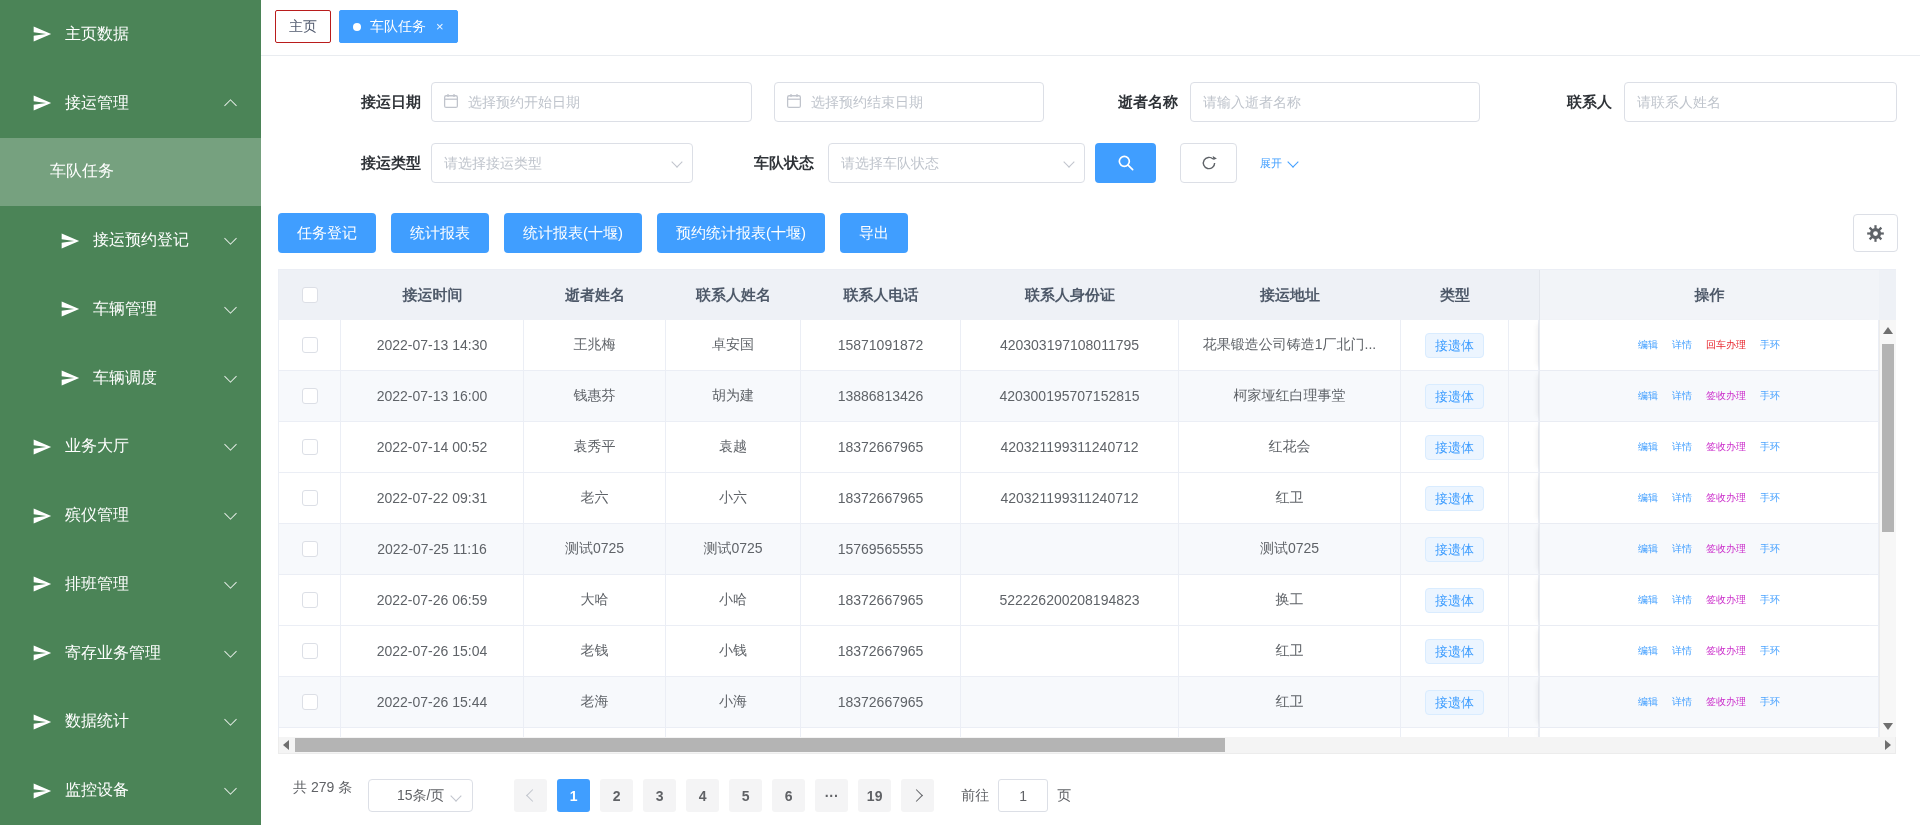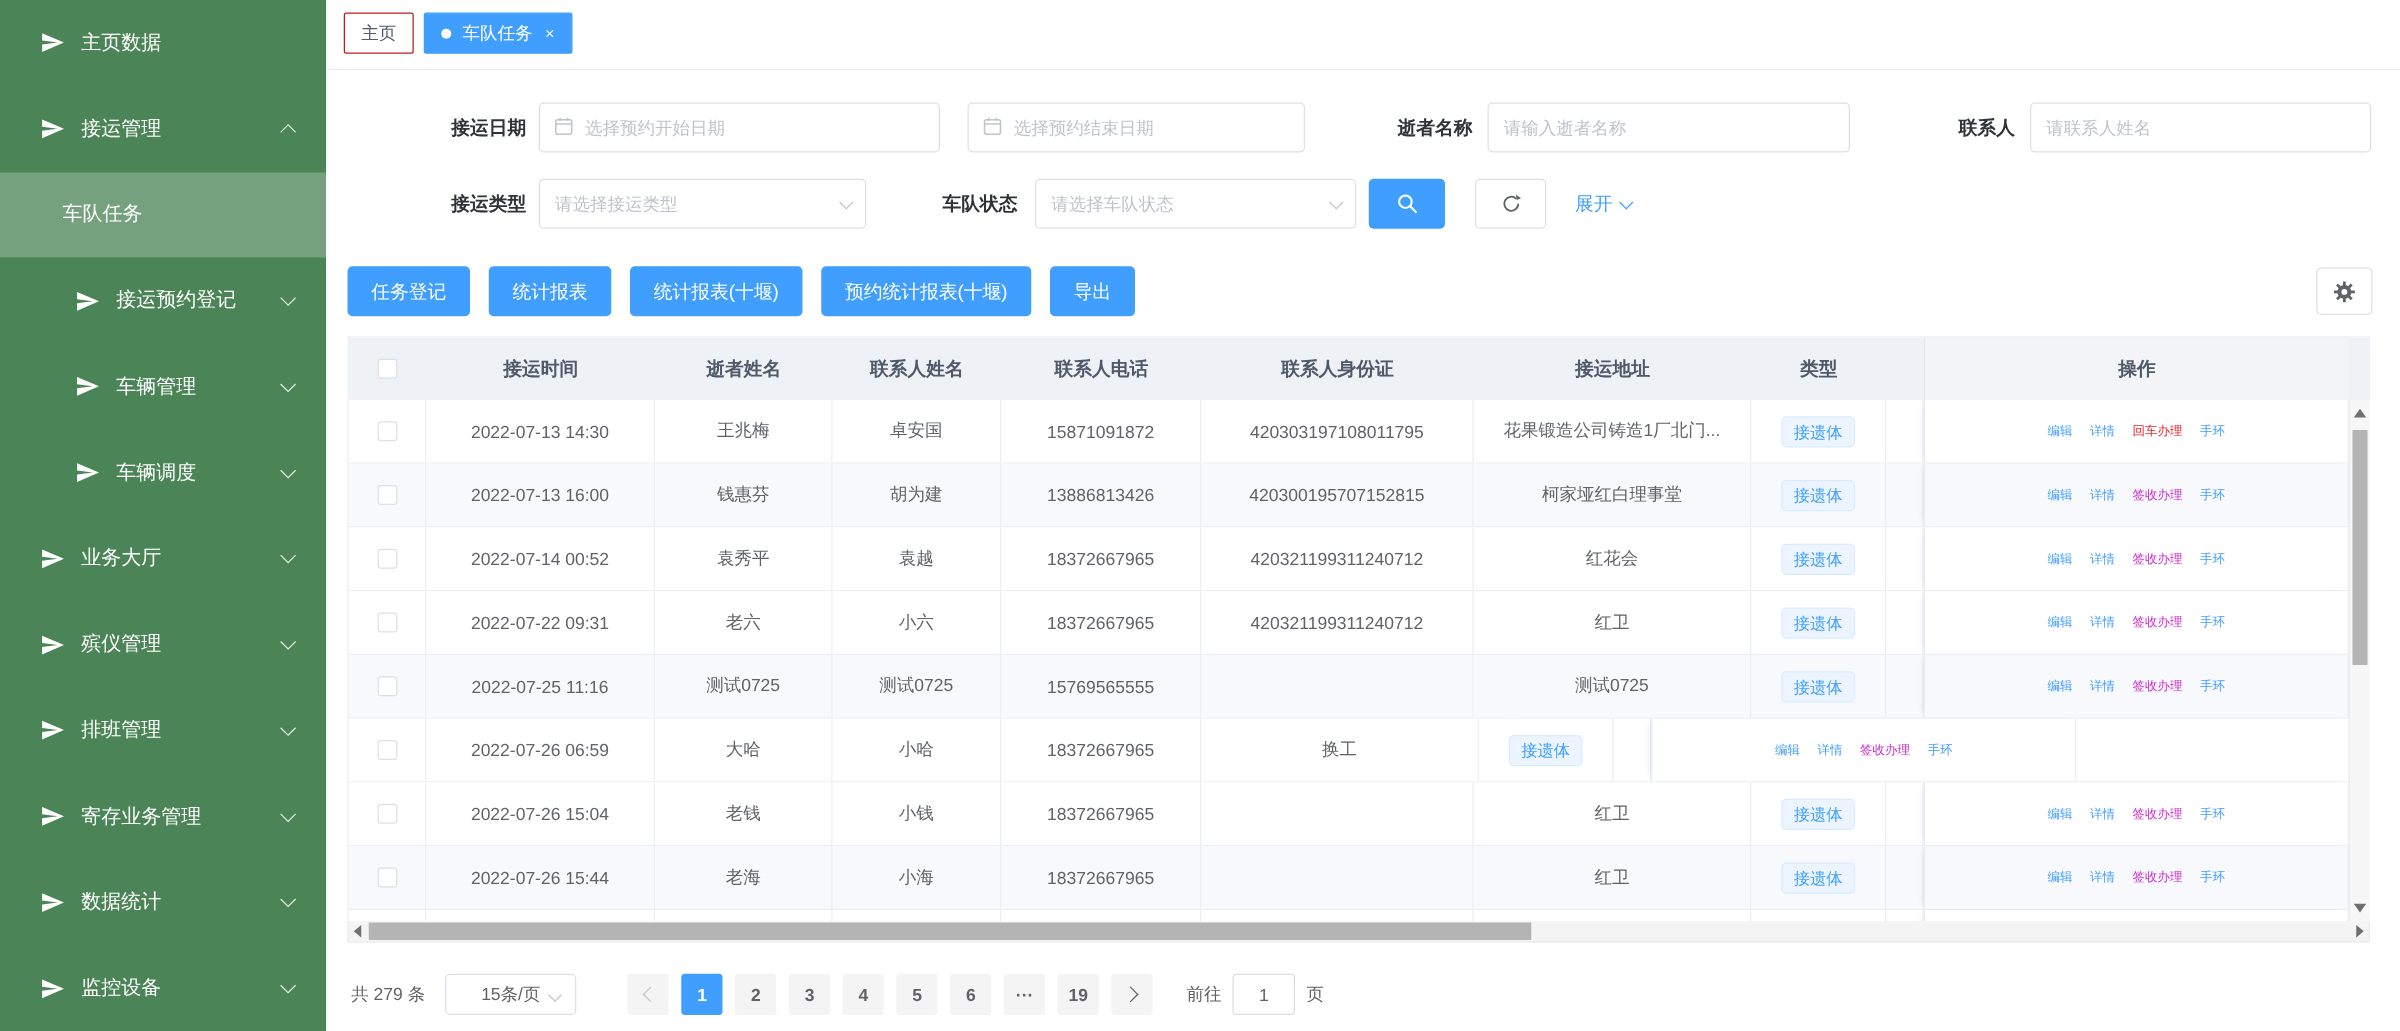--- a/index.html
+++ b/index.html
@@ -45,21 +45,21 @@
   .date-wrap .f-input { padding-left:36px; width:100%; }
   .cal-ico { position:absolute; left:11px; top:10px; width:18px; height:18px; }
   .sel-wrap { position:relative; }
   .sel-wrap .f-input { width:100%; padding-right:30px; cursor:pointer; }
   .sel-chev { position:absolute; right:12px; top:15px; width:8px; height:8px;
     border-right:1.4px solid #c0c4cc; border-bottom:1.4px solid #c0c4cc; transform:rotate(45deg); pointer-events:none; }
   .btn-search { width:61px; height:40px; background:#409eff; border:none; border-radius:4px;
     cursor:pointer; display:inline-flex; align-items:center; justify-content:center; }
   .btn-reset { width:57px; height:40px; background:#fff; border:1px solid #dcdfe6; border-radius:4px;
     cursor:pointer; display:inline-flex; align-items:center; justify-content:center; }
-  .expand-link { color:#409eff; font-size:15px; display:inline-flex; align-items:center; cursor:pointer; }
+  .expand-link { color:#409eff; font-size:11px; display:inline-flex; align-items:center; cursor:pointer; }
   .expand-link .chevb { width:8px; height:8px; border-right:1.4px solid #409eff; border-bottom:1.4px solid #409eff;
     transform:rotate(45deg); margin-left:7px; margin-top:-3px; }
 
   
   .toolbar { display:flex; align-items:center; padding:9px 22px 0 17px; }
   .btn-blue { height:40px; background:#409eff; color:#fff; border:none; border-radius:4px;
     font-size:15px; padding:0 19px; margin-right:15px; cursor:pointer;
     font-family:"Liberation Sans","DejaVu Sans",sans-serif; }
   .btn-gear { margin-left:auto; width:45px; height:38px; background:#fff; border:1px solid #dcdfe6;
     border-radius:4px; cursor:pointer; display:inline-flex; align-items:center; justify-content:center; }
@@ -103,21 +103,21 @@
     border:1px solid #ececec; border-top:none; }
   .hs-thumb { position:absolute; left:16px; top:1px; bottom:1px; width:930px; background:#b4b4b4; }
   .hs-btn { position:absolute; top:0; bottom:0; width:14px; display:flex; align-items:center; justify-content:center; }
   .hs-btn.left{left:0;} .hs-btn.right{right:0;}
   .tri-left { width:0; height:0; border-top:5px solid transparent; border-bottom:5px solid transparent;
     border-right:6px solid #6f6f6f; }
   .tri-right { width:0; height:0; border-top:5px solid transparent; border-bottom:5px solid transparent;
     border-left:6px solid #6f6f6f; }
 
   
-  .pager { display:flex; align-items:center; margin-top:25px; padding-left:20px; color:#606266; font-size:14px; }
+  .pager { display:flex; align-items:flex-start; margin-top:25px; padding-left:32px; color:#606266; font-size:14px; }
   .pg-total { margin-right:16px; }
   .pg-size { position:relative; width:105px; height:33px; border:1px solid #dcdfe6; border-radius:4px;
     display:flex; align-items:center; justify-content:center; color:#606266; cursor:pointer; margin-right:36px; }
   .pg-size .sel-chev { top:12px; }
   .pg-btn { min-width:33px; height:33px; background:#f4f4f5; border:none; border-radius:3px;
     margin:0 5px; font-size:14px; font-weight:bold; color:#606266; cursor:pointer;
     display:inline-flex; align-items:center; justify-content:center;
     font-family:"Liberation Sans","DejaVu Sans",sans-serif; }
   .pg-btn.active { background:#409eff; color:#fff; }
   .pg-arrow { width:9px; height:9px; border-right:1.6px solid #606266; border-bottom:1.6px solid #606266; }
@@ -485,20 +485,21 @@
           </div>
 
           <div class="t-row">
             <div class="c-cb">
               <span class="cb"></span>
             </div>
             <div class="c-time">2022-07-26 06:59</div>
             <div class="c-name">大哈</div>
             <div class="c-contact">小哈</div>
             <div class="c-phone">18372667965</div>
+            <div class="c-id">522226200208194823</div>
             <div class="c-addr">换工</div>
             <div class="c-type">
               <span class="tag">接遗体</span>
             </div>
             <div class="c-sp"></div>
             <div class="c-op">
               <a class="act">编辑</a>
               <a class="act">详情</a>
               <a class="act magenta">签收办理</a>
               <a class="act">手环</a>

